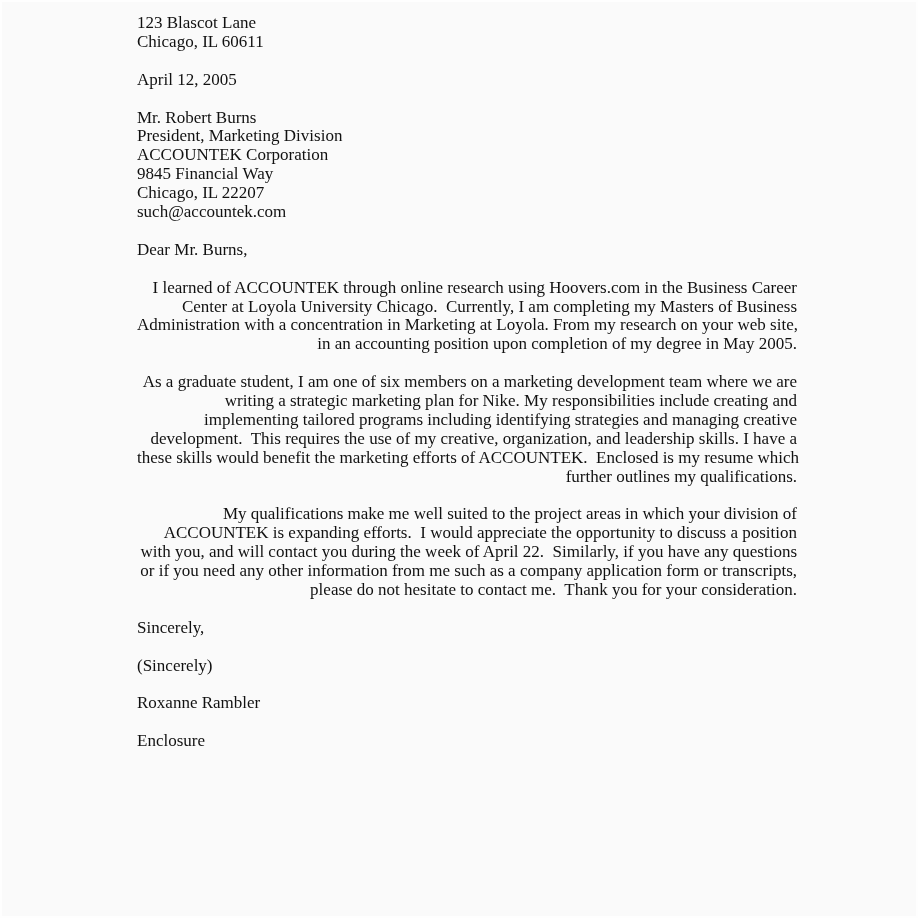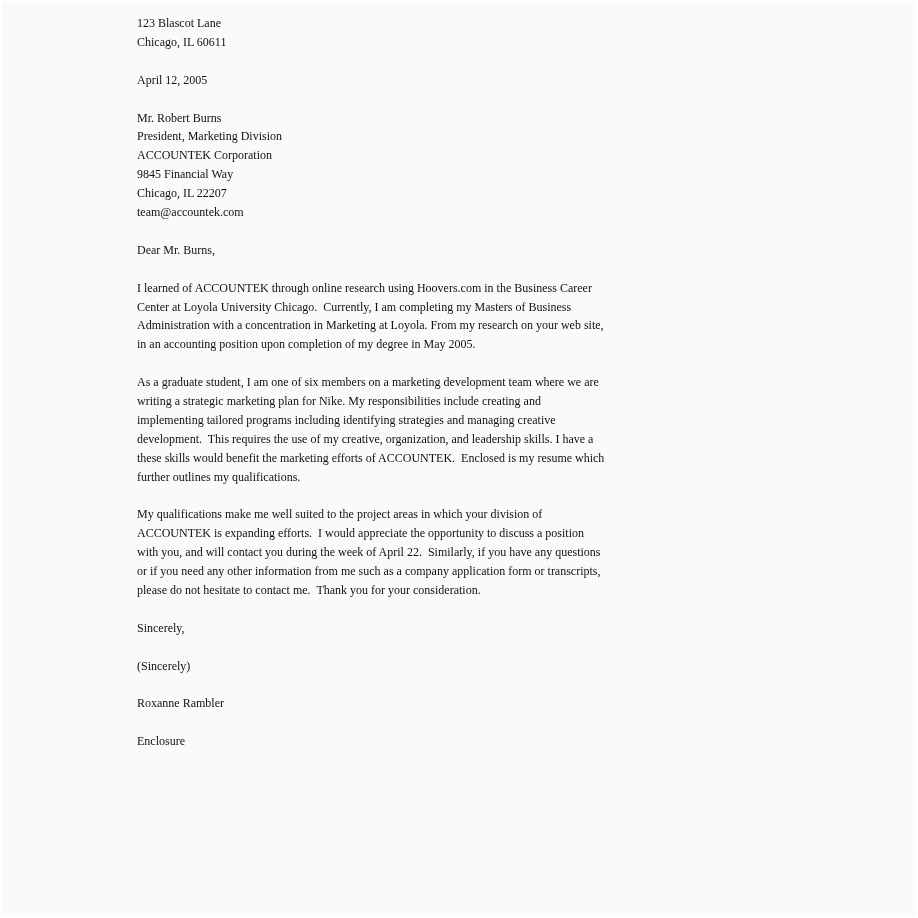--- a/index.html
+++ b/index.html
@@ -15,38 +15,39 @@
       width: 918px;
       height: 918px;
       box-sizing: border-box;
       border-left: 2px solid #fefefe;
       border-top: 2px solid #fefefe;
       border-right: 2px solid #fefefe;
       border-bottom: 2px solid #fefefe;
       background: #fafafa;
       color: #111111;
       font-family: "Liberation Serif", "DejaVu Serif", serif;
-      font-size: 12px;
+      font-size: 17px;
       line-height: 18.9px;
     }
     .letter {
       position: absolute;
       left: 135px;
       top: 12px;
       width: 660px;
     }
     .block {
       margin: 0 0 18.9px 0;
     }
     .line {
       display: block;
       white-space: nowrap;
     }
     .para .line {
       white-space: pre;
+      text-align: right;
     }
   </style>
 </head>
 <body>
 
 <div class="page">
   <div class="letter">
 
     <div class="block">
       <span class="line">123 Blascot Lane</span>
@@ -56,21 +57,21 @@
     <div class="block">
       <span class="line">April 12, 2005</span>
     </div>
 
     <div class="block">
       <span class="line">Mr. Robert Burns</span>
       <span class="line">President, Marketing Division</span>
       <span class="line">ACCOUNTEK Corporation</span>
       <span class="line">9845 Financial Way</span>
       <span class="line">Chicago, IL 22207</span>
-      <span class="line">team@accountek.com</span>
+      <span class="line">such@accountek.com</span>
     </div>
 
     <div class="block">
       <span class="line">Dear Mr. Burns,</span>
     </div>
 
     <div class="block para">
       <span class="line">I learned of ACCOUNTEK through online research using Hoovers.com in the Business Career</span>
       <span class="line">Center at Loyola University Chicago.  Currently, I am completing my Masters of Business</span>
       <span class="line">Administration with a concentration in Marketing at Loyola. From my research on your web site,</span>

